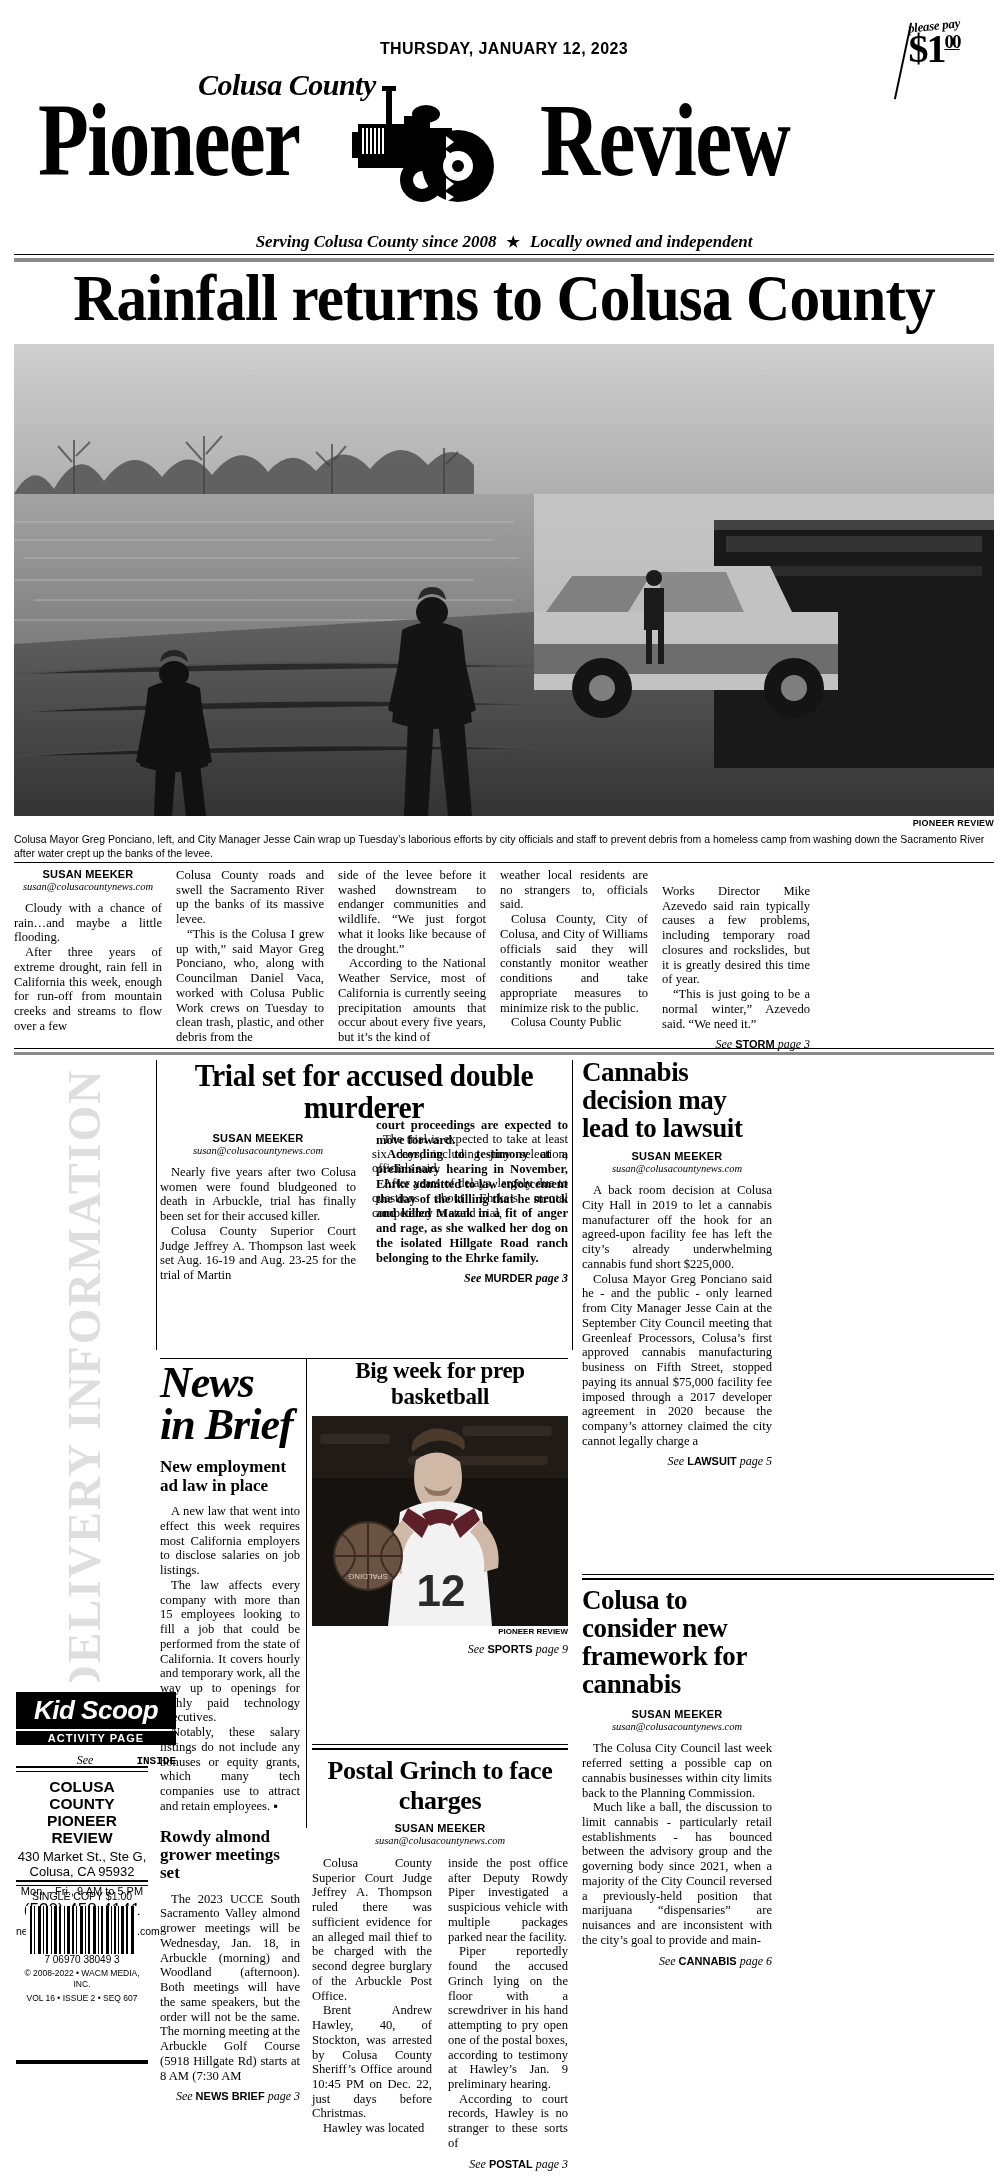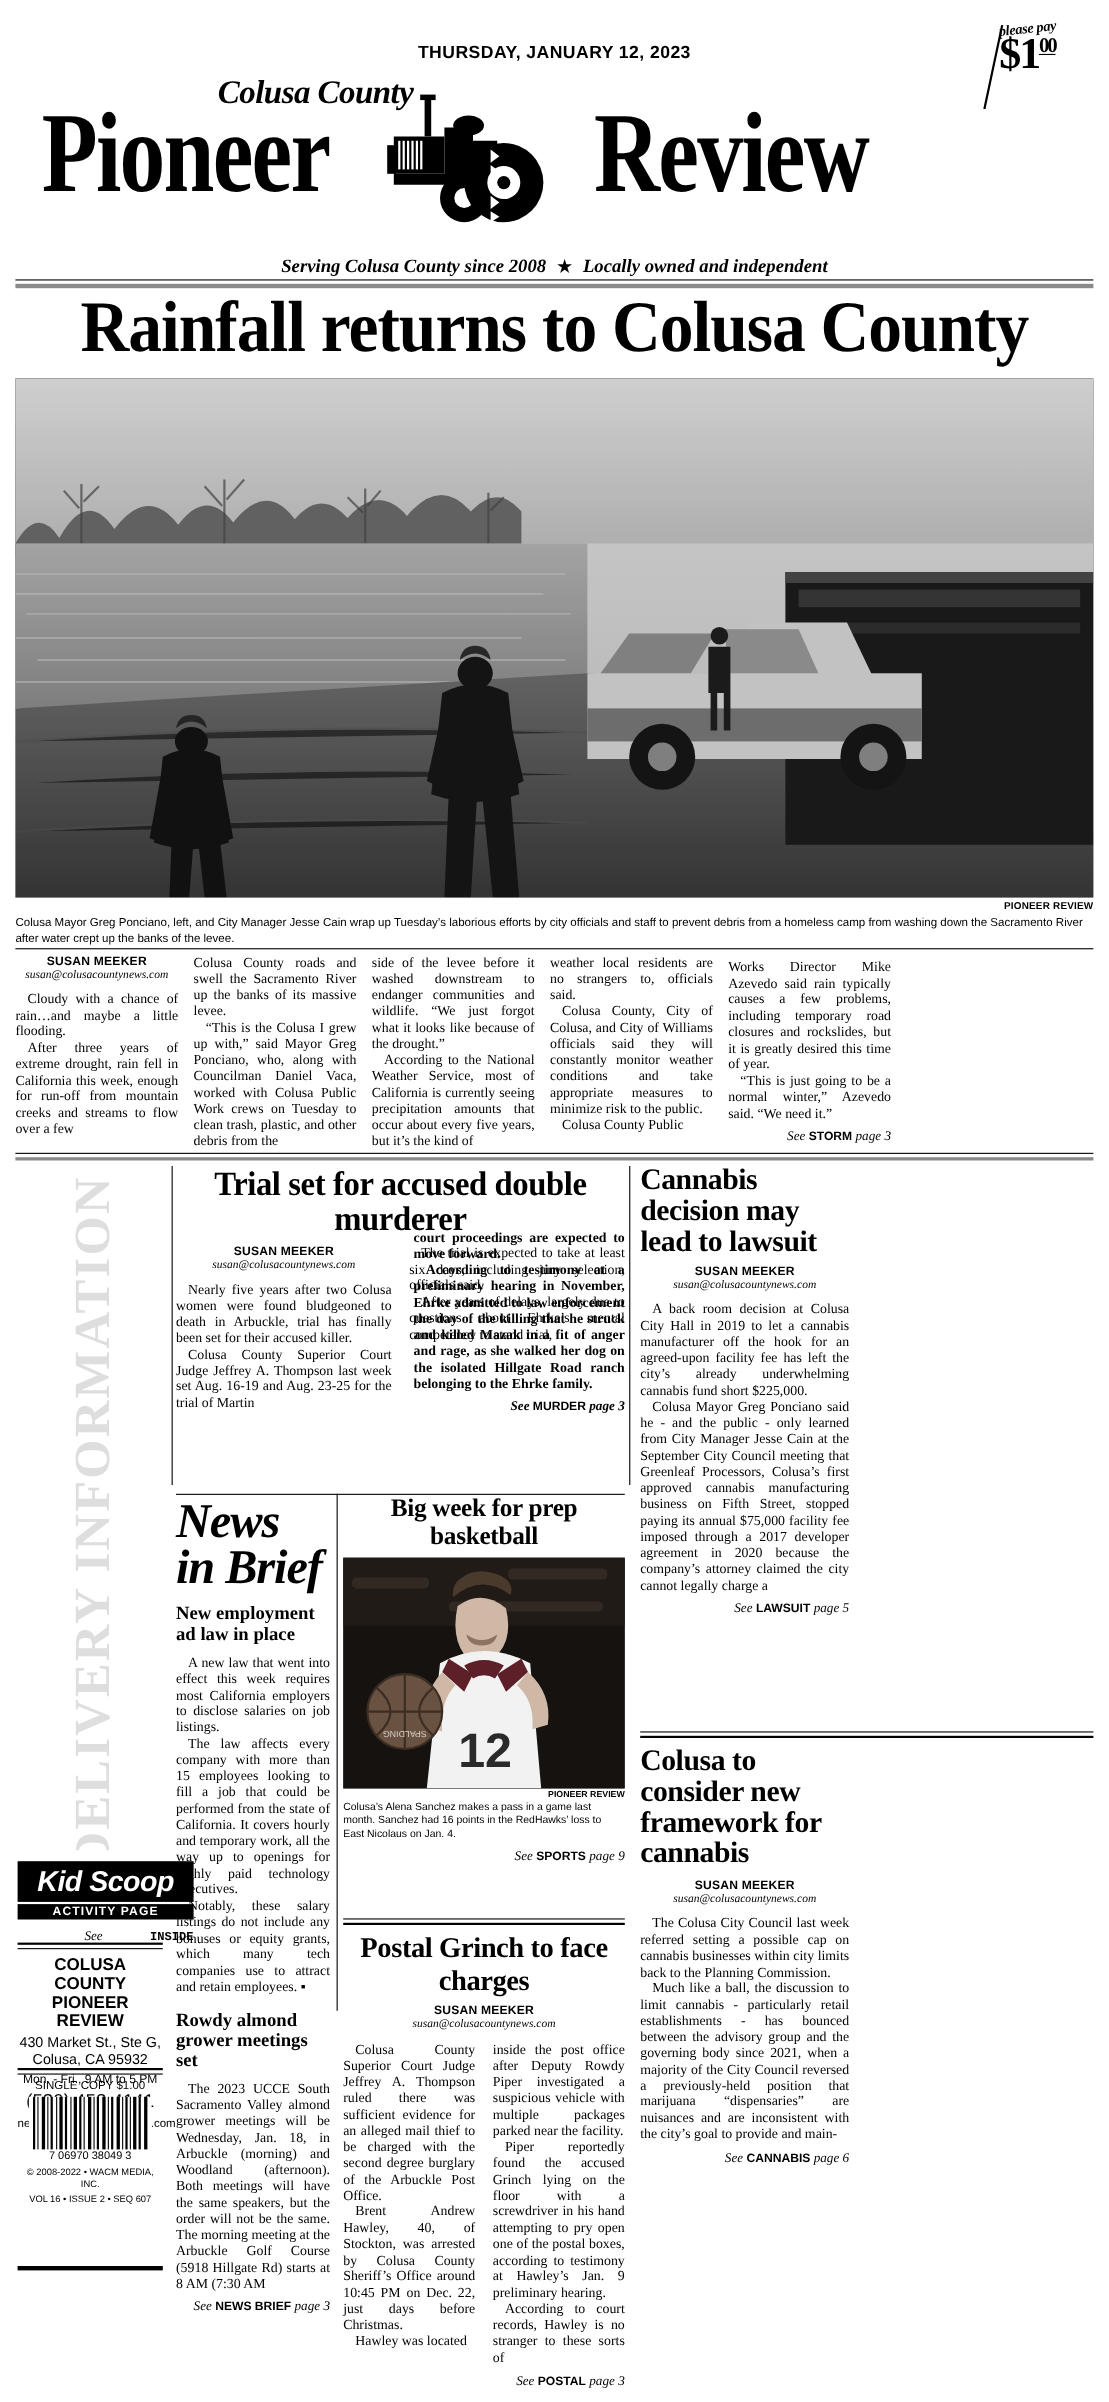--- a/index.html
+++ b/index.html
@@ -406,21 +406,21 @@
       </div>
     </div>
     <div class="lcol c3">
       <div class="bodytext" style="margin-top:0">
         <p class="noind">weather local residents are no strangers to, officials said.</p>
         <p>Colusa County, City of Colusa, and City of Williams officials said they will constantly monitor weather conditions and take appropriate measures to minimize risk to the public.</p>
         <p>Colusa County Public</p>
       </div>
     </div>
     <div class="lcol c4">
-      <div class="bodytext" style="margin-top:4px">
+      <div class="bodytext" style="margin-top:16px">
         <p class="noind">Works Director Mike Azevedo said rain typically causes a few problems, including temporary road closures and rockslides, but it is greatly desired this time of year.</p>
         <p>“This is just going to be a normal winter,” Azevedo said. “We need it.”</p>
       </div>
       <div class="jump">
         <span>See</span>
         <b>STORM</b>
         <span>page 3</span>
       </div>
     </div>
   </div>
@@ -537,21 +537,20 @@
         <g>
           <circle cx="56" cy="140" r="34" fill="#6a5243"></circle>
           <circle cx="56" cy="140" r="34" fill="none" stroke="#3c2d23" stroke-width="2"></circle>
           <path d="M22 140 H90 M56 106 V174" stroke="#3c2d23" stroke-width="2" fill="none"></path>
           <path d="M30 118 q26 22 0 44 M82 118 q-26 22 0 44" stroke="#3c2d23" stroke-width="2" fill="none"></path>
           <text x="56" y="166" font-family="Liberation Sans, sans-serif" font-size="8" fill="#d9cfc6" text-anchor="middle" transform="rotate(180 56 162)">SPALDING</text>
         </g>
       </svg>
     </div>
     <div class="bb-cred">PIONEER REVIEW</div>
-    <div class="bb-cap">Colusa’s Alena Sanchez makes a pass in a game last month.  Sanchez had 16 points in the RedHawks’ loss to East Nicolaus on Jan. 4.</div>
     <div class="jump">
       <span>See</span>
       <b>SPORTS</b>
       <span>page 9</span>
     </div>
   </div>
 
   <div class="pg-rule-a"></div>
   <div class="pg-rule-b"></div>
   <div class="pg-box">

